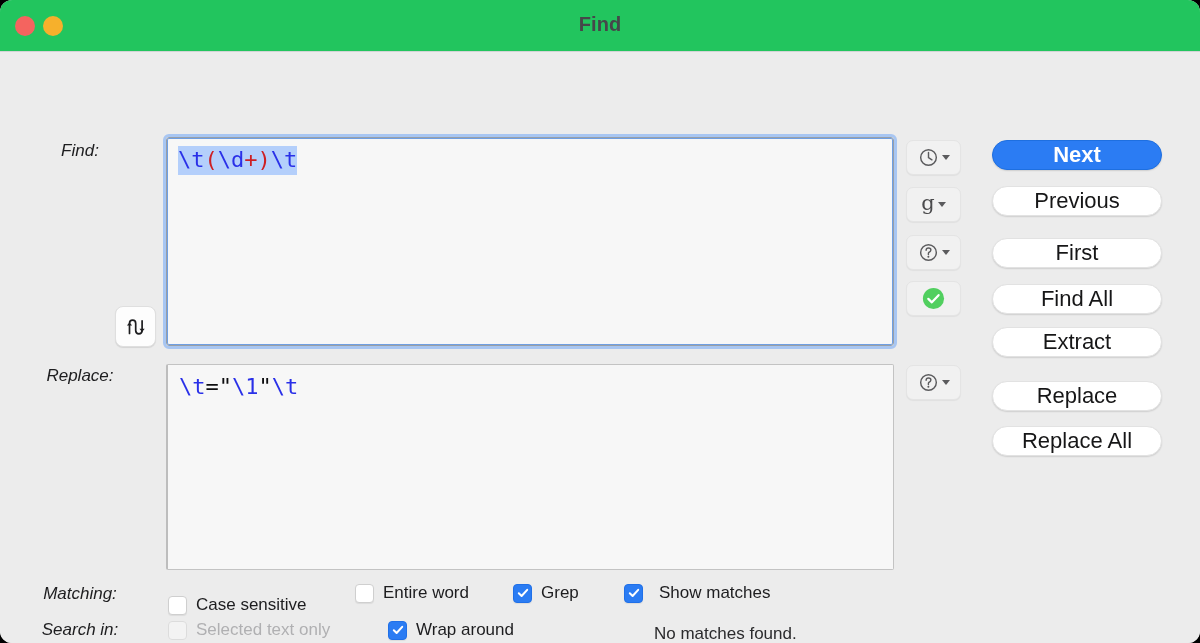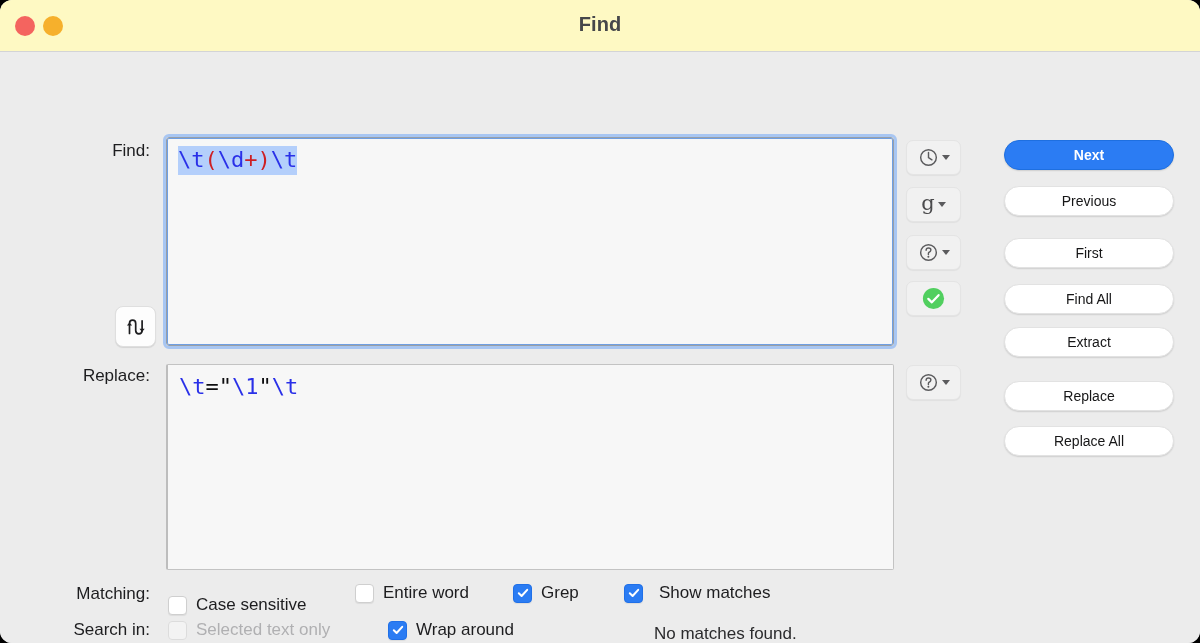--- a/index.html
+++ b/index.html
@@ -23,21 +23,21 @@
     background: #ececec;
     border-radius: 12px;
     overflow: hidden;
     box-sizing: border-box;
   }
 
   
   .titlebar {
     position: relative;
     height: 52px;
-    background: #fef9c3;
+    background: #22c55e;
     border-bottom: 1px solid #d3d4d6;
     box-sizing: border-box;
   }
   .traffic {
     position: absolute;
     left: 15px;
     top: 16px;
     display: flex;
     gap: 8px;
   }
@@ -66,22 +66,23 @@
     position: relative;
     height: 591px;
     background: #ececec;
   }
 
   
   .row-label {
     position: absolute;
     font-size: 17px;
     color: #1d1d1f;
-    text-align: right;
+    text-align: center;
     white-space: nowrap;
+    font-style: italic;
   }
   #find-label { left: 10px; top: 89px; width: 140px; }
   #replace-label { left: 10px; top: 314px; width: 140px; }
   #matching-label { left: 10px; top: 532px; width: 140px; }
   #searchin-label { left: 10px; top: 568px; width: 140px; }
 
   
   .field {
     position: absolute;
     background: #f7f7f7;
@@ -183,28 +184,27 @@
   .btn {
     position: absolute;
     left: 992px;
     width: 170px;
     height: 30px;
     border-radius: 15px;
     background: #ffffff;
     border: 1px solid #e2e2e2;
     box-shadow: 0 1px 1.5px rgba(0,0,0,0.13);
     font-family: "Liberation Sans", sans-serif;
-    font-size: 14px;
+    font-size: 22px;
     color: #161617;
     display: flex;
     align-items: center;
     justify-content: center;
     box-sizing: border-box;
     cursor: default;
-    margin-left: 12px;
   }
   .btn.primary {
     background: #2b7cf3;
     border: 1px solid #1e6fe0;
     color: #ffffff;
     font-weight: bold;
   }
   #btn-next        { top: 88px; }
   #btn-previous    { top: 134px; }
   #btn-first       { top: 186px; }

